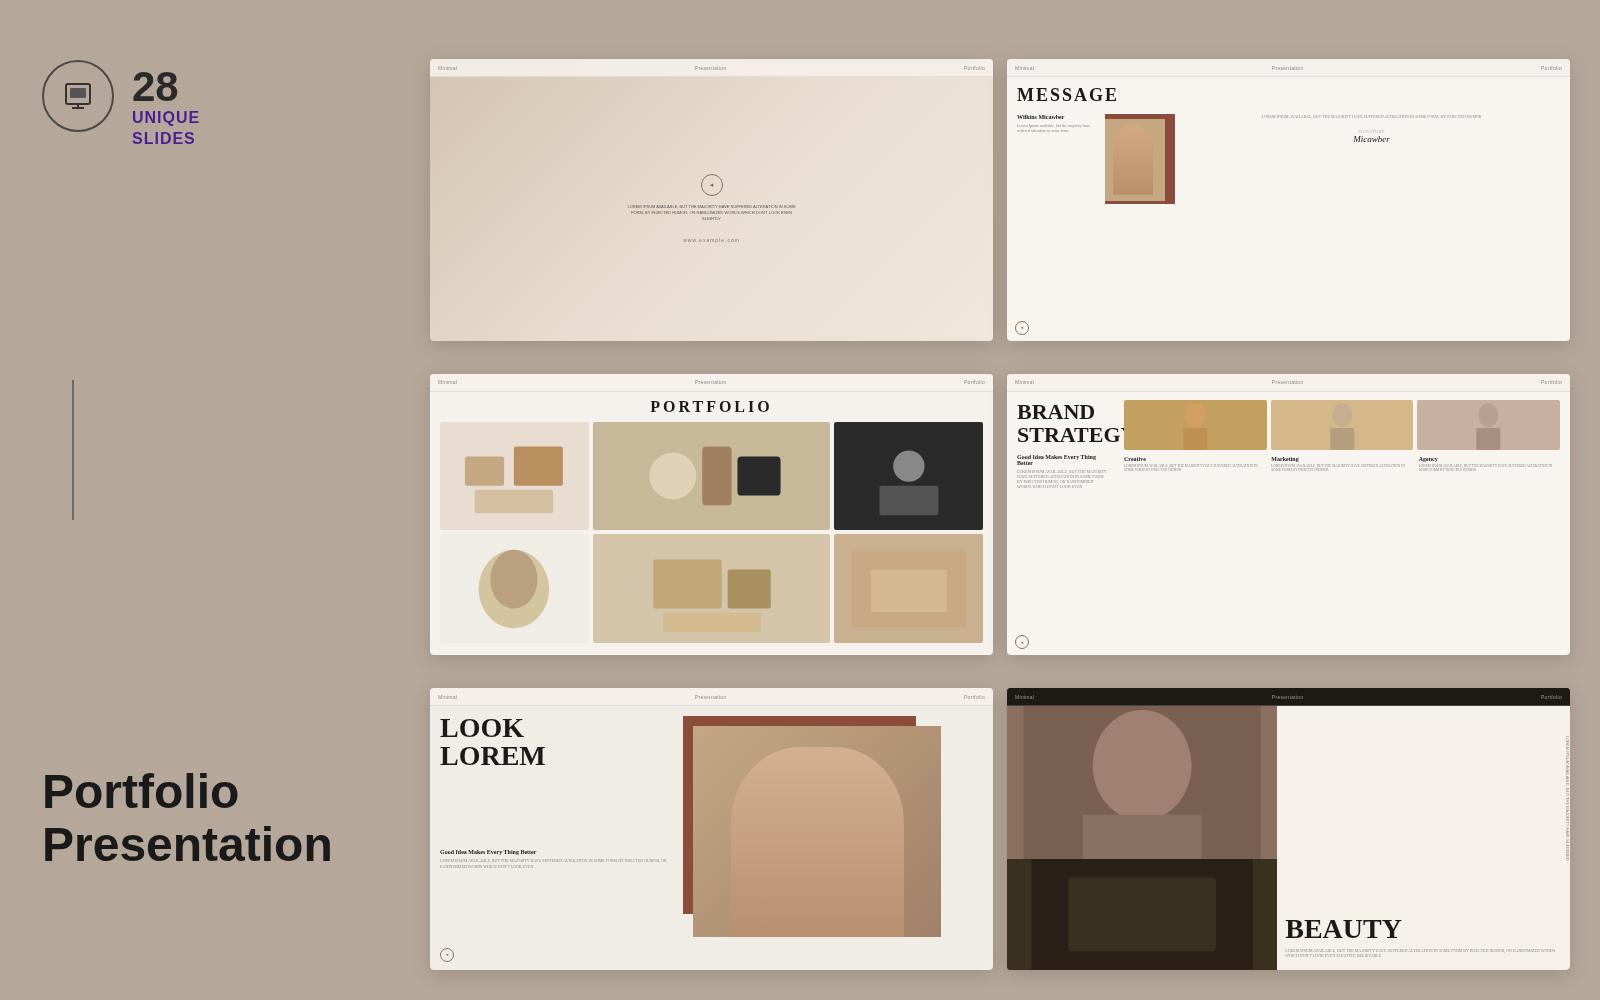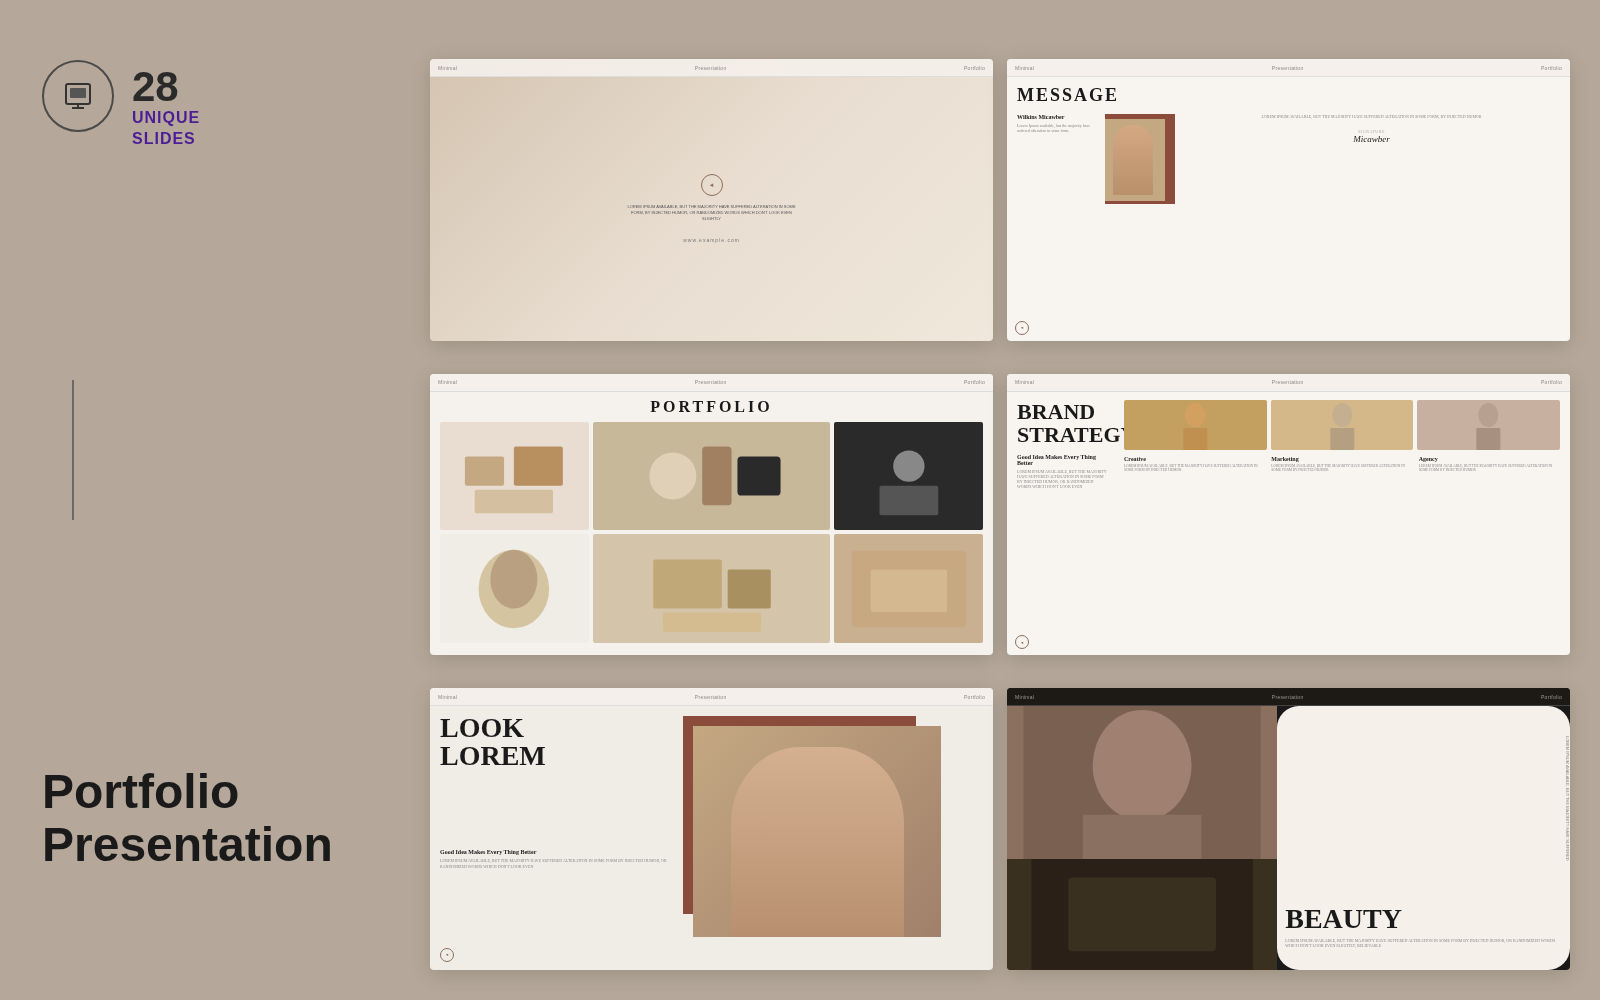--- a/index.html
+++ b/index.html
@@ -570,26 +570,25 @@
 
     .beauty-photo2 {
       position: absolute;
       bottom: 0; left: 0; right: 0;
       height: 42%;
       background: #3a3020;
     }
 
     .beauty-right {
       flex: 1;
-      padding: 18px 8px;
+      padding: 8px 8px;
       background: #f5f0ea;
       display: flex;
       flex-direction: column;
       justify-content: flex-end;
-      border-radius: 22px;
     }
 
     .beauty-title {
       font-size: 28px;
       font-weight: 900;
       color: #1a1a1a;
       line-height: 1.0;
       font-family: 'Georgia', serif;
       margin-bottom: 5px;
     }

